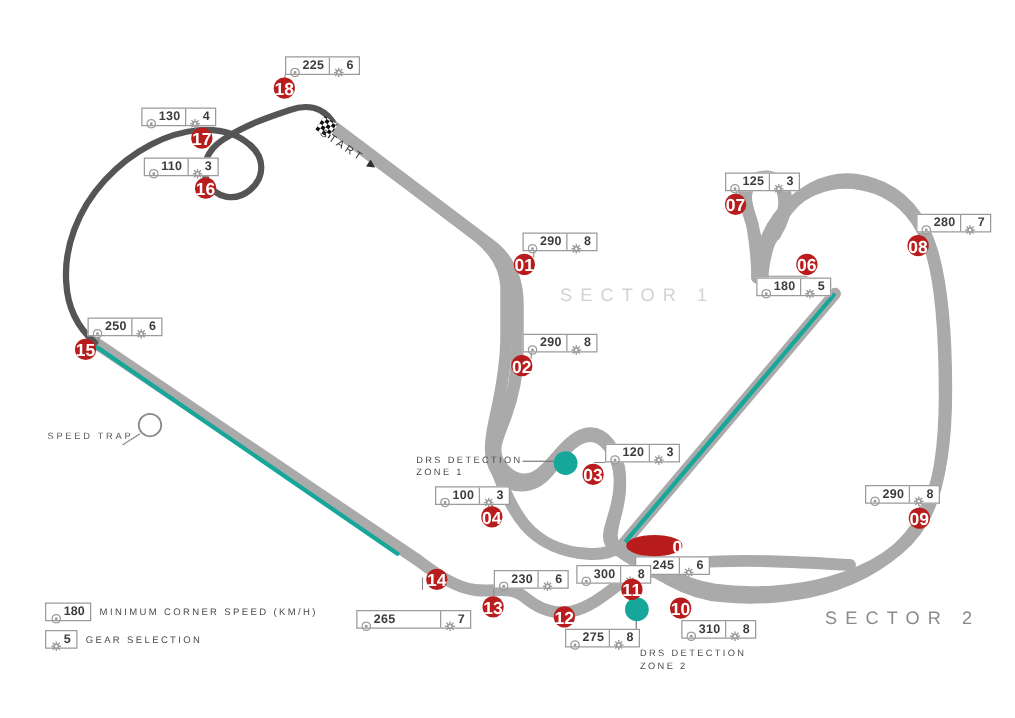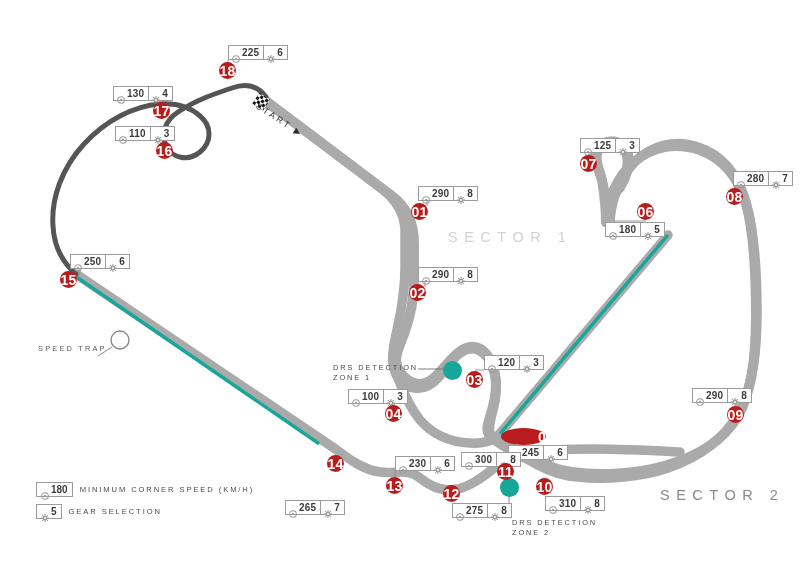--- a/index.html
+++ b/index.html
@@ -546,21 +546,21 @@
                 <rect x="5.2" y="0" width="1.6" height="12"></rect>
                 <rect x="0" y="5.2" width="12" height="1.6"></rect>
                 <rect x="5.2" y="0" width="1.6" height="12" transform="rotate(45 6 6)"></rect>
                 <rect x="0" y="5.2" width="12" height="1.6" transform="rotate(45 6 6)"></rect>
               </g>
               <circle cx="6" cy="6" r="1.5" fill="#ffffff"></circle>
             </svg></span>
           <span class="val">6</span>
         </span>
       </div>
-      <div class="chip" style="left: 285px; top: 500px;">
+      <div class="chip" style="left: 285px; top: 488px; gap: 32px;">
         <span class="cell speed">
           <span class="gl"><svg viewBox="0 0 12 12" width="8" height="8">
               <circle cx="6" cy="6" r="5" fill="none" stroke="#9b9b9b" stroke-width="1.6"></circle>
               <circle cx="6" cy="6" r="1.7" fill="#9b9b9b"></circle>
             </svg></span>
           <span class="val">265</span>
         </span>
         <span class="cell gear">
           <span class="gl"><svg viewBox="0 0 12 12" width="8" height="8">
               <g fill="#9b9b9b">
@@ -693,21 +693,21 @@
       <div class="turn" style="left: 385px; top: 405px;">04</div>
       <div class="turn" style="left: 501px; top: 428px; padding-left: 45px;">05</div>
       <div class="turn" style="left: 637px; top: 203px;">06</div>
       <div class="turn" style="left: 580px; top: 155px;">07</div>
       <div class="turn" style="left: 726px; top: 188px;">08</div>
       <div class="turn" style="left: 727px; top: 406px;">09</div>
       <div class="turn" style="left: 536px; top: 478px;">10</div>
       <div class="turn" style="left: 497px; top: 463px;">11</div>
       <div class="turn" style="left: 443px; top: 485px;">12</div>
       <div class="turn" style="left: 386px; top: 477px;">13</div>
-      <div class="turn" style="left: 327px; top: 455px;">14</div>
+      <div class="turn" style="left: 341px; top: 455px;">14</div>
       <div class="turn" style="left: 60px; top: 271px;">15</div>
       <div class="turn" style="left: 156px; top: 142px;">16</div>
       <div class="turn" style="left: 153px; top: 102px;">17</div>
       <div class="turn" style="left: 219px; top: 62px;">18</div>
     </div>
 
   <div id="legend">
     <div class="legend-row">
       <div class="legend-chip">
         <span class="gl">

